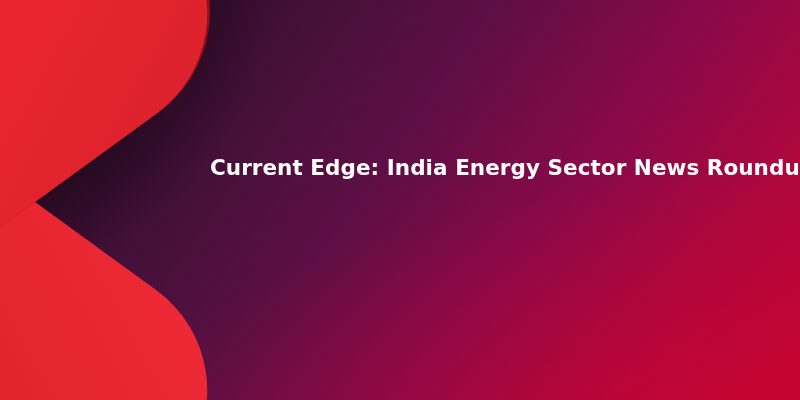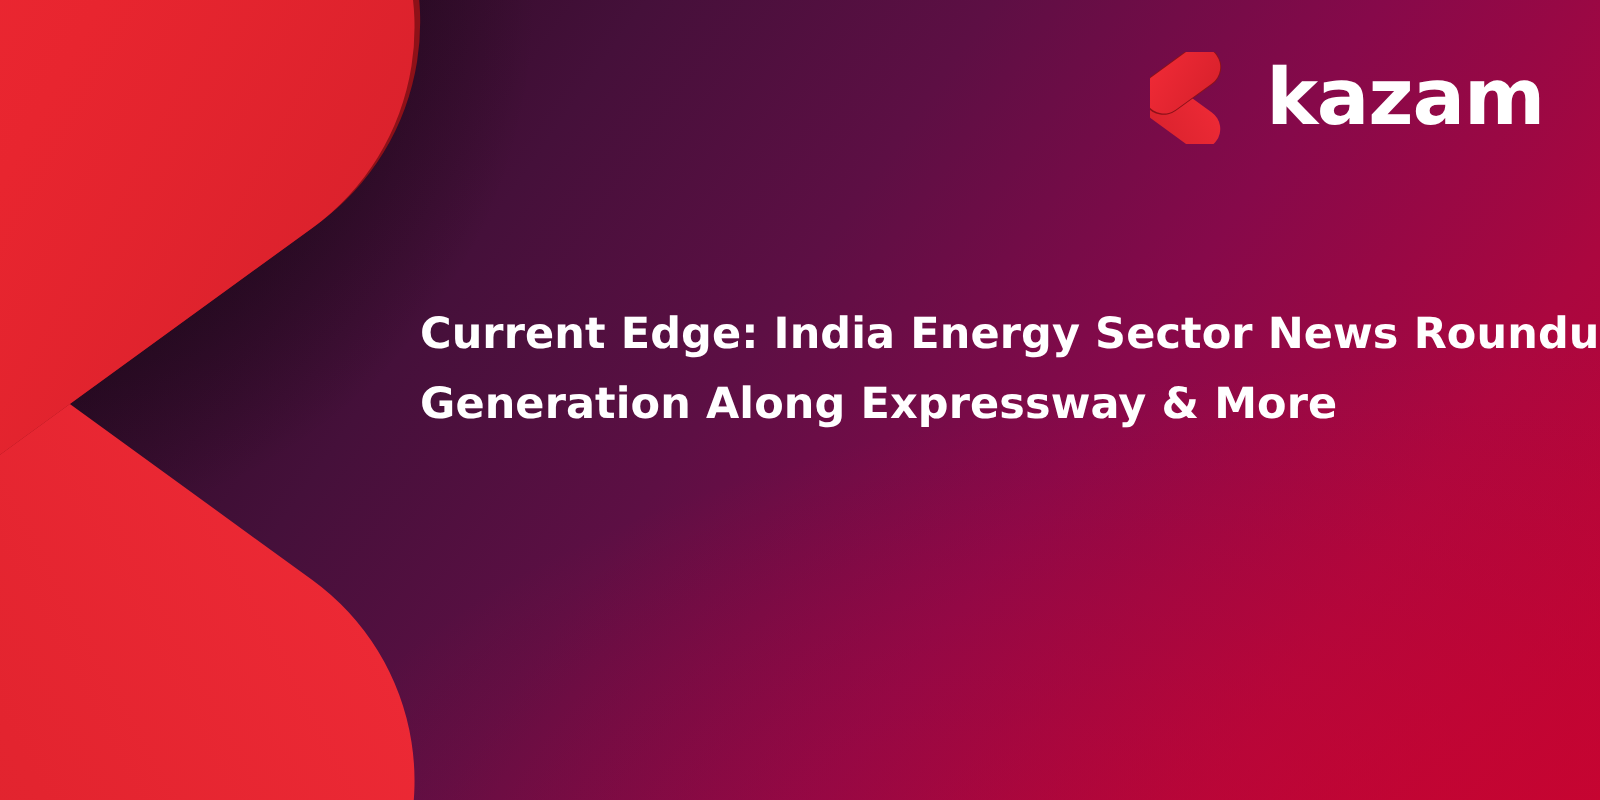--- a/index.html
+++ b/index.html
@@ -114,43 +114,18 @@
         <rect x="60" y="330" width="520" height="248" rx="124" fill="url(#heroBot)"></rect>
       </g>
 
       <g transform="rotate(-36 320 320)">
         <rect x="56" y="60" width="528" height="250" rx="125" fill="#8e1118"></rect>
         <rect x="60" y="62" width="520" height="248" rx="124" fill="url(#heroTop)"></rect>
       </g>
     </svg>
   </div>
 
-  <div class="brand">
-    <span class="brand-mark">
-      <svg viewBox="0 0 100 104" xmlns="http://www.w3.org/2000/svg" aria-hidden="true">
-        <defs>
-          <linearGradient id="mkTop" x1="0" y1="0" x2="1" y2="1">
-            <stop offset="0%" stop-color="#f02a36"></stop>
-            <stop offset="100%" stop-color="#d9212c"></stop>
-          </linearGradient>
-          <linearGradient id="mkBot" x1="0" y1="1" x2="1" y2="0">
-            <stop offset="0%" stop-color="#d9222d"></stop>
-            <stop offset="100%" stop-color="#ee2a36"></stop>
-          </linearGradient>
-        </defs>
-        <g transform="rotate(36 50 52)">
-          <rect x="2" y="54" width="96" height="46" rx="23" fill="url(#mkBot)"></rect>
-        </g>
-        <g transform="rotate(-36 50 52)">
-          <rect x="0" y="3" width="99" height="48" rx="24" fill="#8e1118"></rect>
-          <rect x="2" y="4" width="96" height="46" rx="23" fill="url(#mkTop)"></rect>
-        </g>
-      </svg>
-    </span>
-    <span class="brand-word">kazam</span>
-  </div>
 
   <div class="headline">
     <div class="headline-line">Current Edge: India Energy Sector News Roundup |</div>
-    <div class="headline-line">Generation Along Expressway &amp; More</div>
   </div>
 
 </div>
 
 </body></html>

